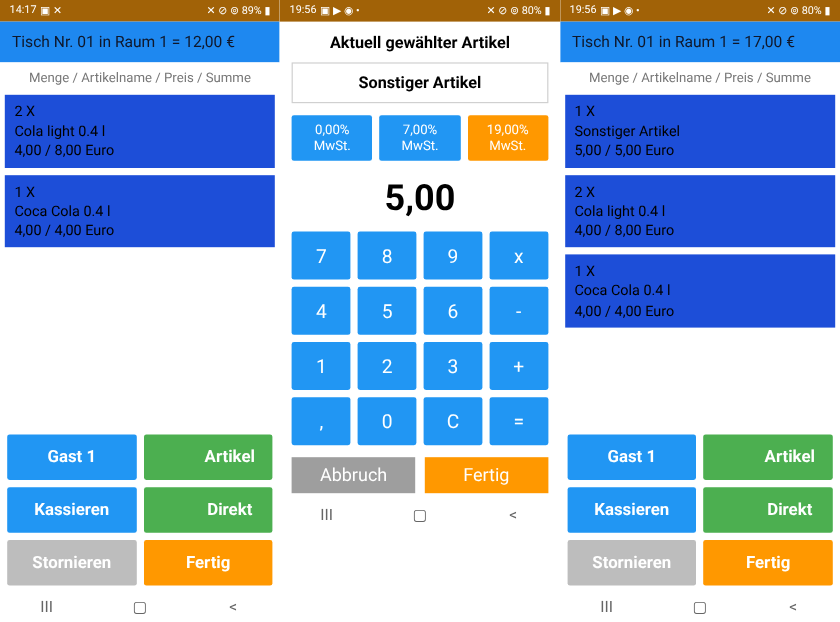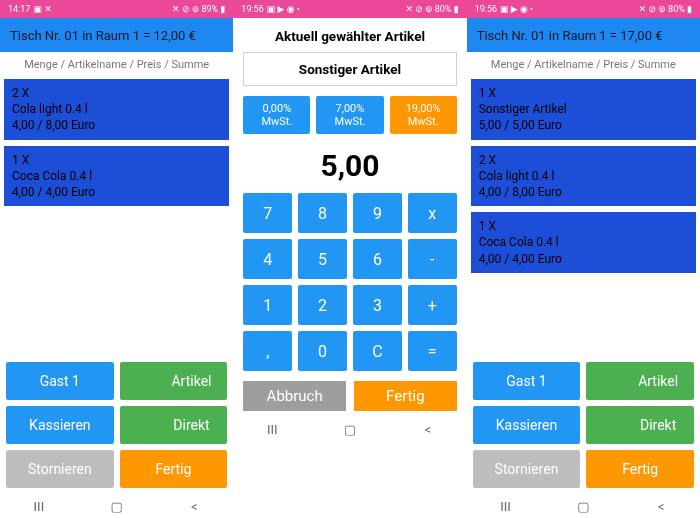--- a/index.html
+++ b/index.html
@@ -13,21 +13,21 @@
   }
   .screen {
     width: 233.33px;
     height: 518px;
     display: flex;
     flex-direction: column;
     position: relative;
     background: #fff;
   }
   .status-bar {
-    background: #ec4899;
+    background: #a16207;
     color: #fff;
     height: 18px;
     font-size: 9px;
     display: flex;
     justify-content: space-between;
     align-items: center;
     padding: 0 8px;
   }
   .status-left, .status-right { display: flex; align-items: center; gap: 3px; }
   .app-bar {
@@ -62,21 +62,21 @@
     gap: 6px;
     padding: 4px 6px 6px 6px;
   }
   .btn {
     height: 38px;
     display: flex;
     align-items: center;
     justify-content: center;
     color: #fff;
     font-size: 14px;
-    font-weight: 400;
+    font-weight: 700;
     border-radius: 2px;
   }
   .btn-blue { background: #2196f3; }
   .btn-green { background: #4caf50; padding-left: 36px; }
   .btn-grey { background: #bdbdbd; }
   .btn-grey-dark { background: #9e9e9e; }
   .btn-orange { background: #ff9800; }
   .nav-bar {
     height: 24px;
     display: flex;

